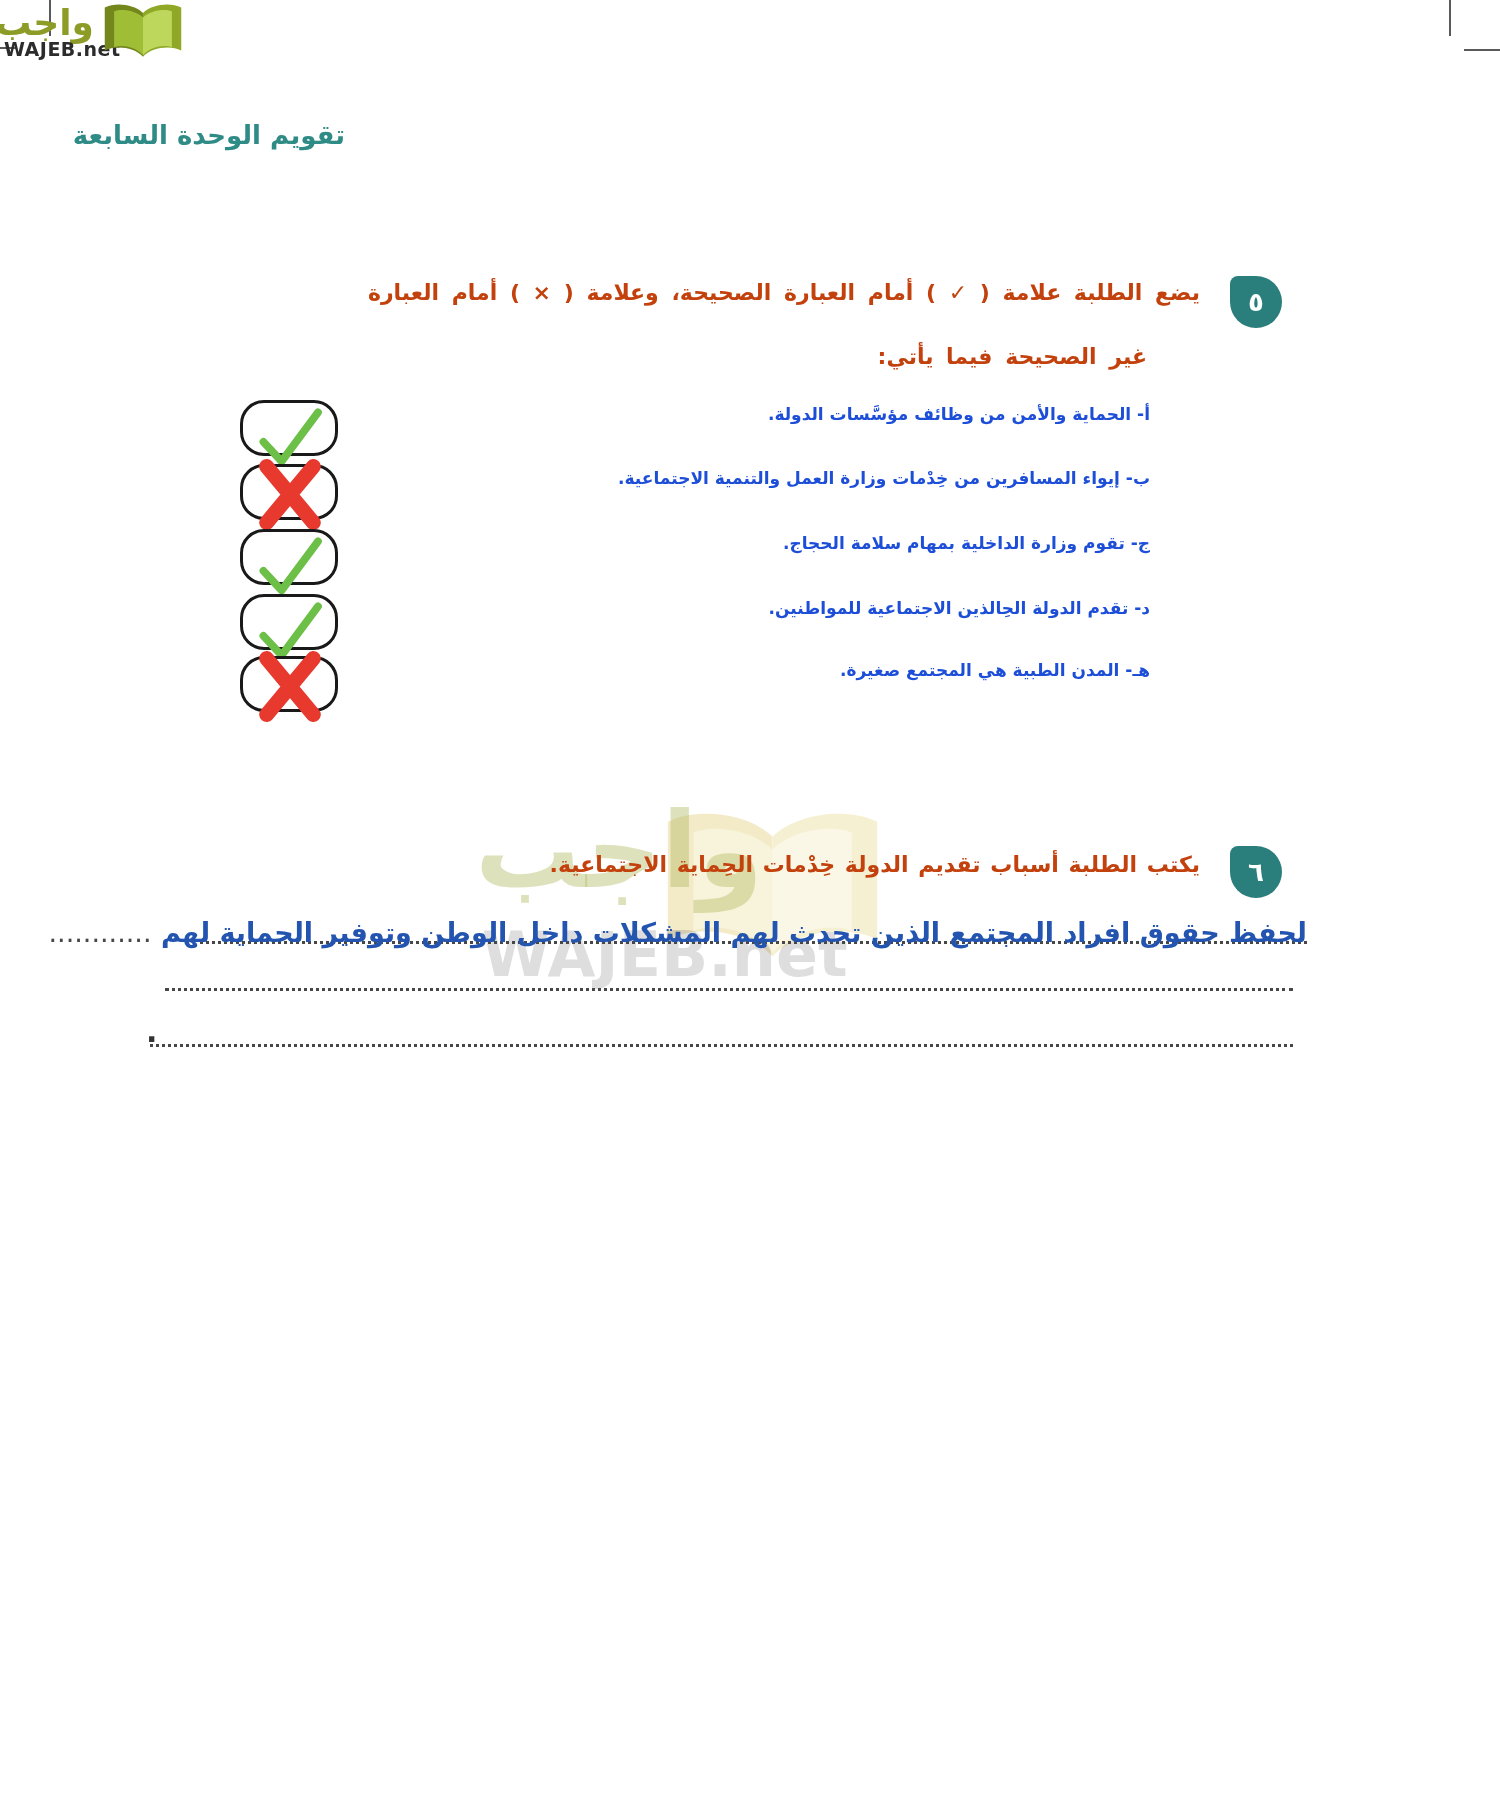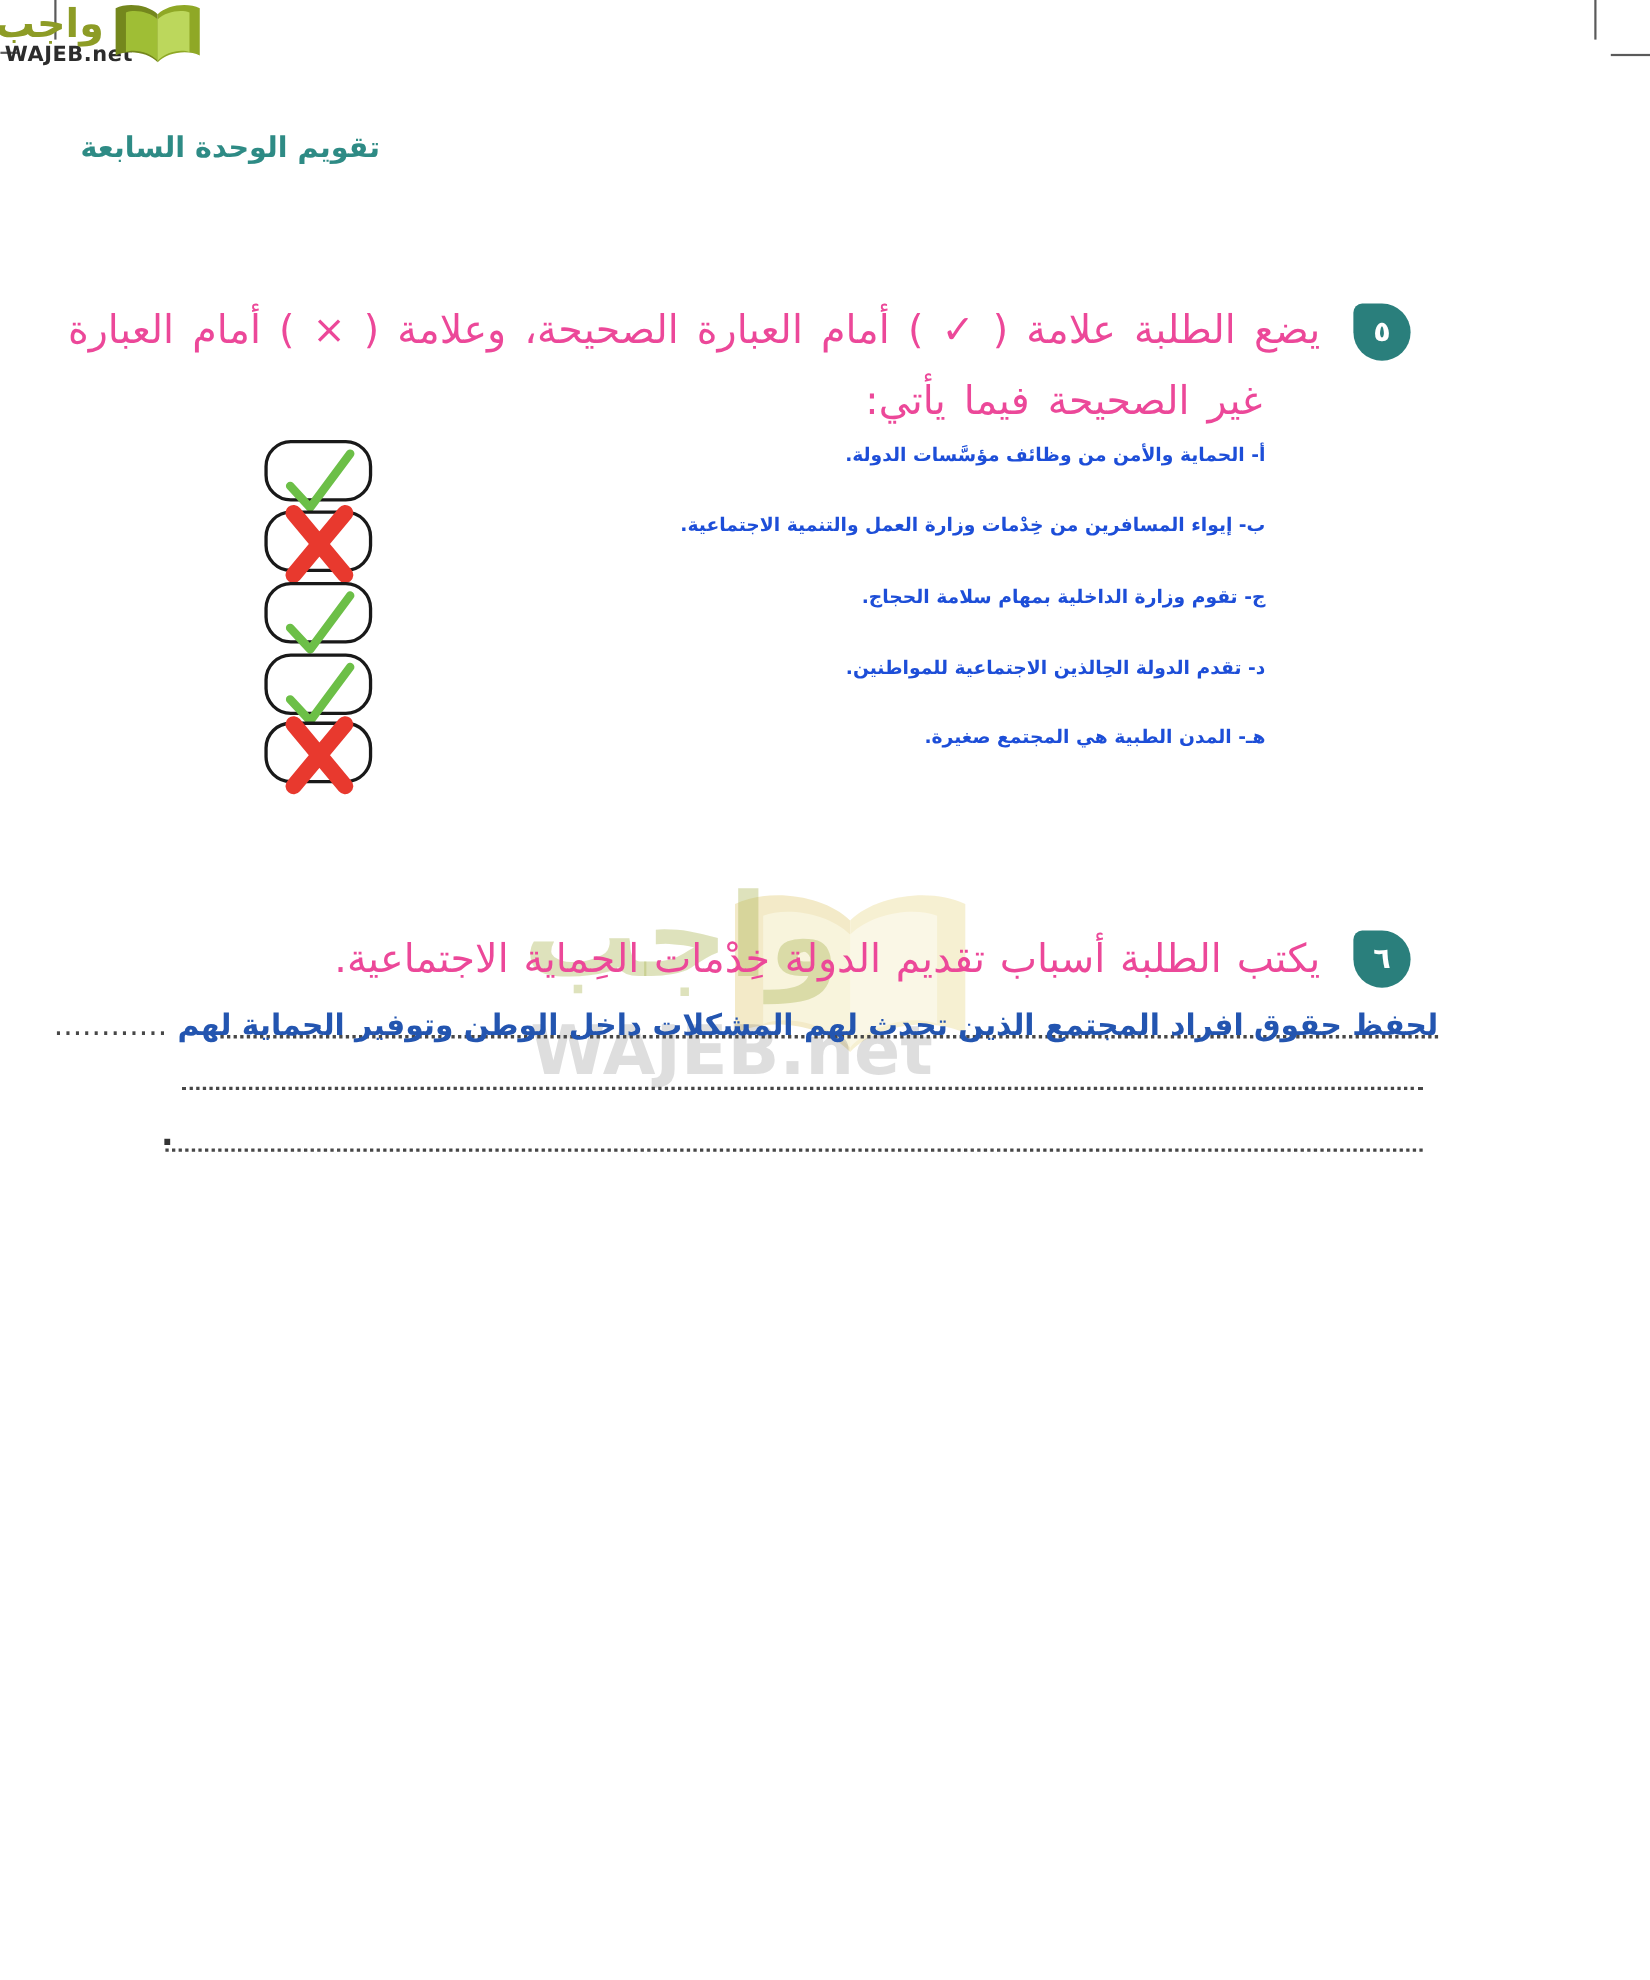--- a/index.html
+++ b/index.html
@@ -14,21 +14,21 @@
   .logo-en{position:absolute;left:4px;top:38px;width:94px;text-align:center;
            font-size:19px;font-weight:bold;color:#2c2c2c;direction:ltr;letter-spacing:.5px;}
   .logo-book{position:absolute;left:100px;top:2px;}
   
   .header-title{position:absolute;right:1155px;top:120px;font-size:26px;font-weight:bold;
                 color:#2e8b85;white-space:nowrap;}
   
   .qbadge{position:absolute;width:52px;height:52px;background:#2a7f7c;
           border-radius:8px 50% 50% 50%;color:#fff;display:flex;align-items:center;
           justify-content:center;font-size:26px;font-weight:bold;z-index:3;}
-  .qtext{position:absolute;font-size:36px;font-weight:normal;color:#ec4899;
+  .qtext{position:absolute;font-size:22px;font-weight:bold;color:#c2410c;
          white-space:nowrap;word-spacing:5px;z-index:2;}
   
   .item{position:absolute;left:240px;right:350px;height:52px;z-index:2;}
   .item .itext{position:absolute;right:0;top:2px;font-size:17px;font-weight:bold;
                color:#1d4ed8;white-space:nowrap;}
   .badge-box{position:absolute;left:0;top:-2px;width:92px;height:50px;background:#fff;
              border:3px solid #191919;border-radius:24px;}
   .badge-box svg{position:absolute;display:none;overflow:visible;}
   .badge-box.mark-check svg.check{display:block;left:12px;top:-2px;}
   .badge-box.mark-cross svg.cross{display:block;left:8px;top:-16px;}

